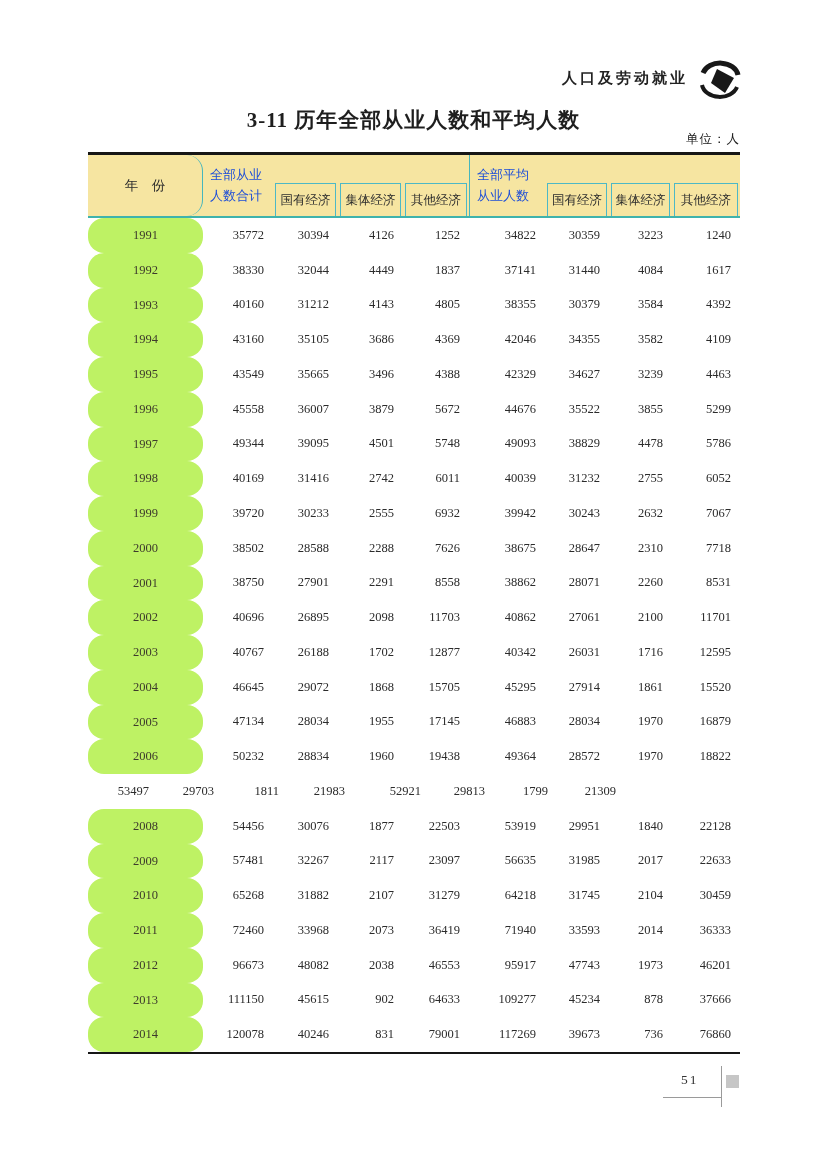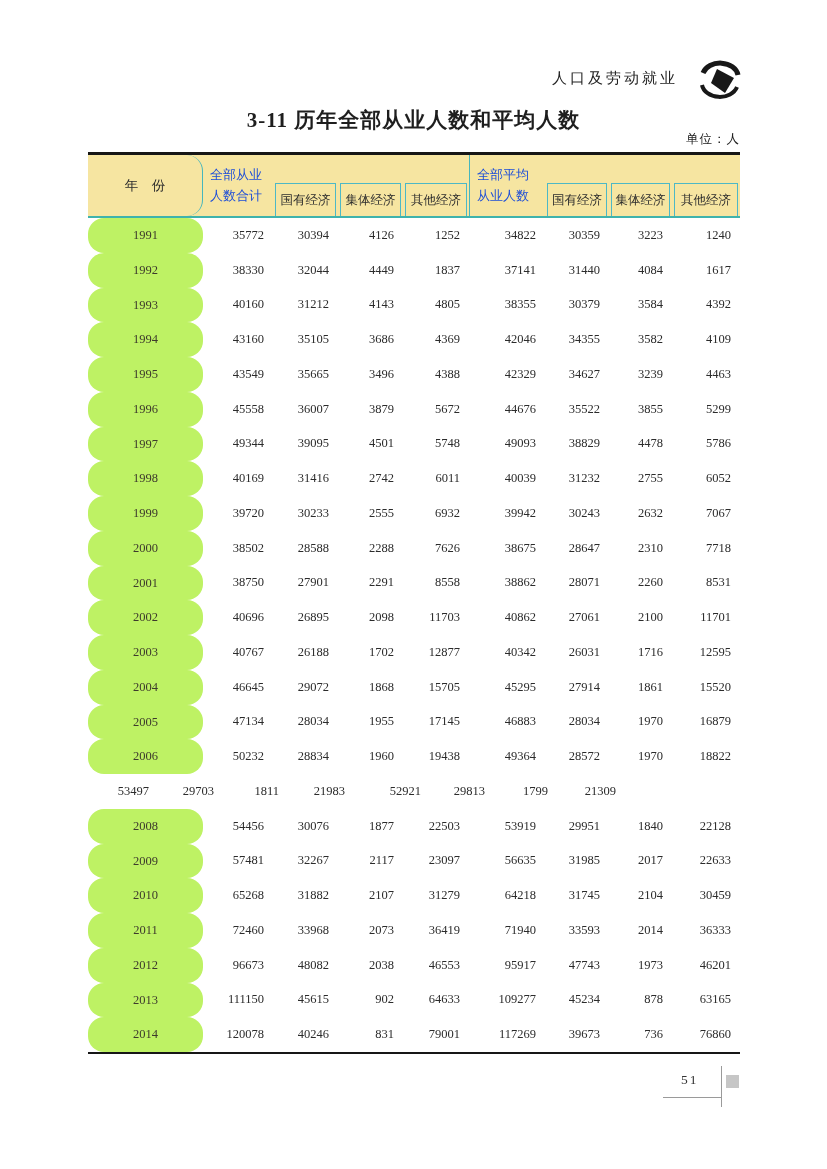--- a/index.html
+++ b/index.html
@@ -5,21 +5,21 @@
   html,body{margin:0;padding:0;}
   body{
     width:827px;height:1169px;background:#ffffff;position:relative;
     font-family:"Liberation Serif","DejaVu Serif",serif;color:#2f2f2f;
     overflow:hidden;
   }
   .page{position:absolute;inset:0;}
 
   
   .cat-header{
-    position:absolute;top:60px;right:85px;display:flex;align-items:center;gap:20px;
+    position:absolute;top:60px;right:85px;display:flex;align-items:center;gap:10px;font-weight:bold;
   }
   .cat-label{font-size:15px;letter-spacing:3px;color:#222;padding-bottom:4px;}
   .logo{width:44px;height:40px;}
 
   
   .title{
     position:absolute;top:106px;left:0;width:827px;text-align:center;
     font-size:21px;font-weight:600;letter-spacing:1px;color:#1e1e1e;
   }
   .unit{position:absolute;top:131px;right:87px;font-size:12.5px;color:#222;letter-spacing:1px;}
@@ -368,21 +368,21 @@
 
   <div class="tr">
     <div class="td c0 year">2013</div>
     <div class="td c1 num">111150</div>
     <div class="td c2 num">45615</div>
     <div class="td c3 num">902</div>
     <div class="td c4 num">64633</div>
     <div class="td c5 num">109277</div>
     <div class="td c6 num">45234</div>
     <div class="td c7 num">878</div>
-    <div class="td c8 num">63165</div>
+    <div class="td c8 num">37666</div>
   </div>
 
   <div class="tr">
     <div class="td c0 year">2014</div>
     <div class="td c1 num">120078</div>
     <div class="td c2 num">40246</div>
     <div class="td c3 num">831</div>
     <div class="td c4 num">79001</div>
     <div class="td c5 num">117269</div>
     <div class="td c6 num">39673</div>

